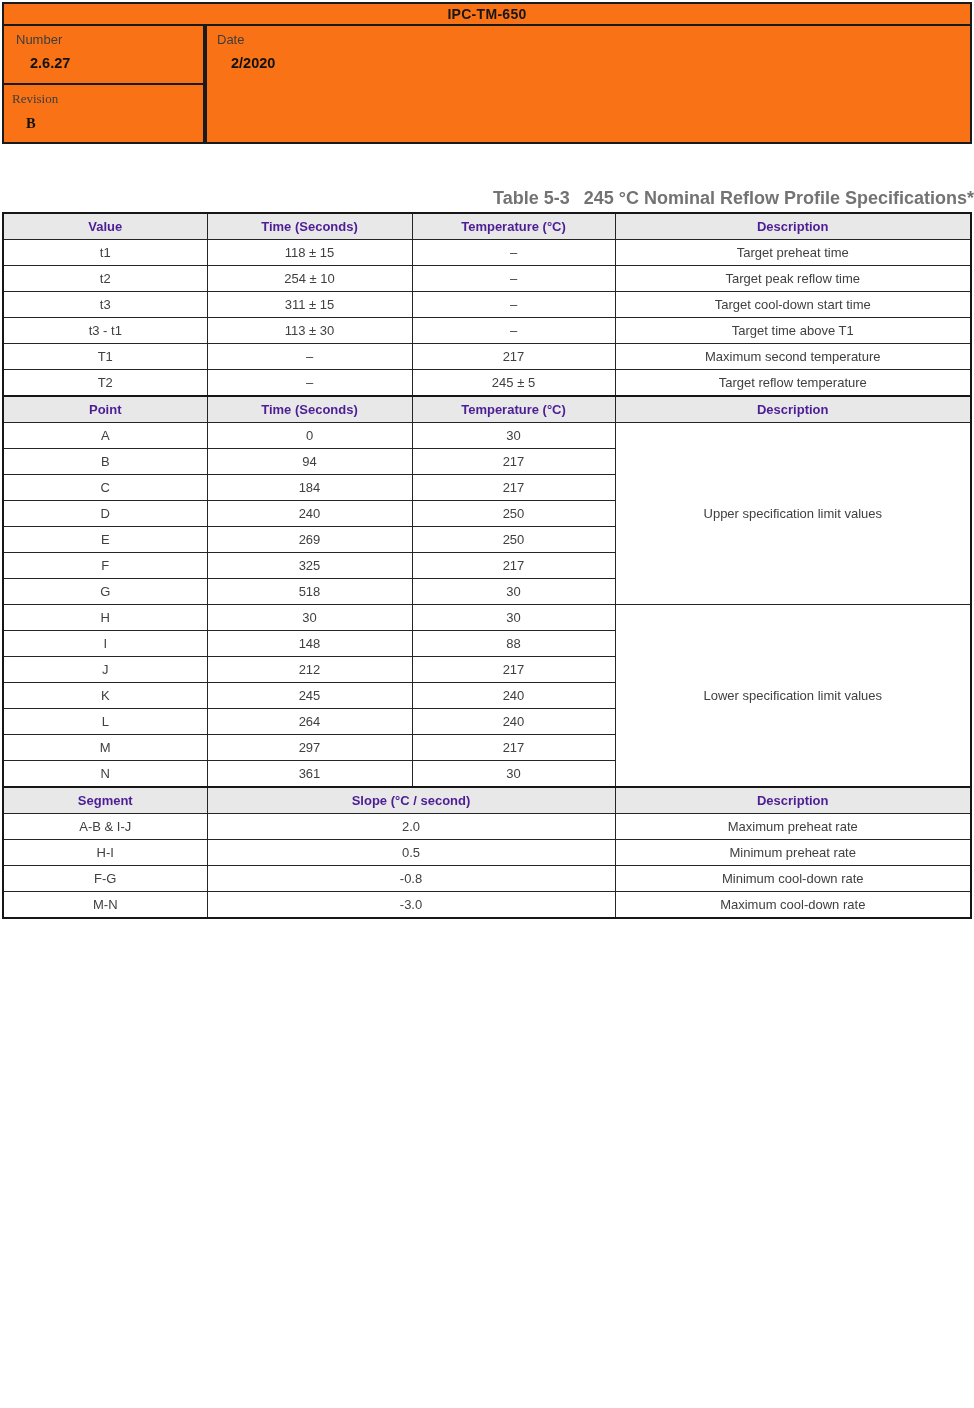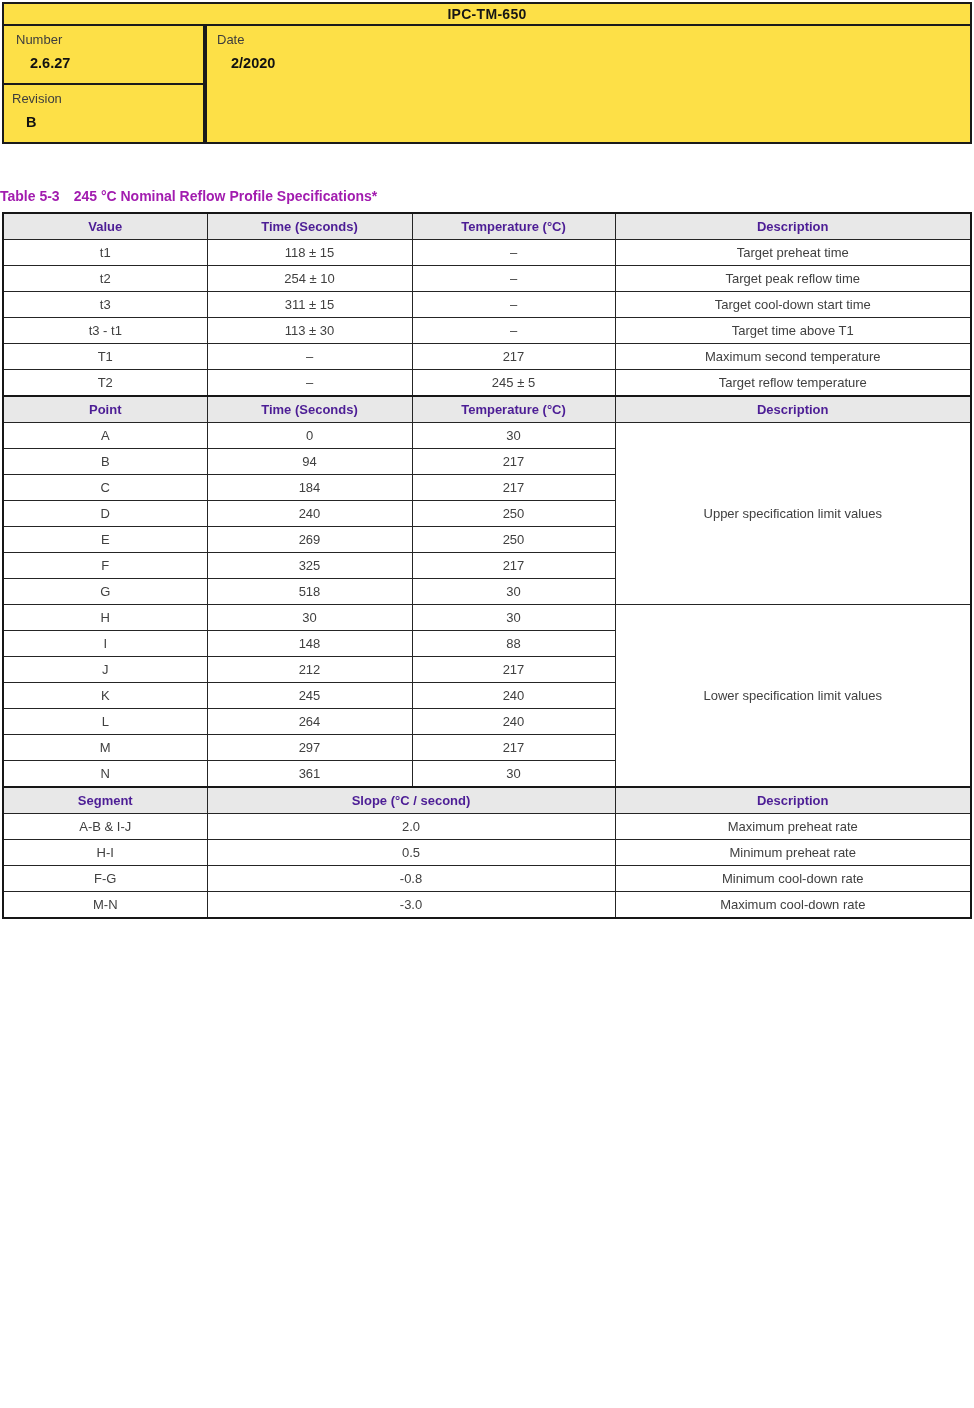--- a/index.html
+++ b/index.html
@@ -15,21 +15,21 @@
     color: #1a1a1a;
   }
 
   
   .doc-header {
     position: absolute;
     top: 2px;
     left: 2px;
     width: 966px;
     border: 2px solid #1a1a1a;
-    background: #fde047;
+    background: #f97316;
   }
   .doc-header-title {
     height: 20px;
     line-height: 20px;
     text-align: center;
     font-size: 14px;
     font-weight: 700;
     letter-spacing: 0.3px;
     border-bottom: 2px solid #1a1a1a;
     color: #161616;
@@ -47,20 +47,21 @@
   }
   .dh-number {
     height: 59px;
     border-bottom: 2px solid #1a1a1a;
     padding: 6px 12px;
     box-sizing: border-box;
   }
   .dh-revision {
     flex: 1;
     padding: 6px 8px;
+    font-family: Liberation Serif, serif;
   }
   .dh-col-mid {
     flex: 1;
     padding: 6px 10px;
   }
   .dh-col-right {
     width: 216px;
     border-left: 2px solid #1a1a1a;
     padding: 6px 10px;
     box-sizing: border-box;
@@ -76,24 +77,24 @@
     color: #111;
     margin: 8px 0 0 14px;
   }
 
   
   .table-title {
     position: absolute;
     top: 188px;
     left: 0;
     width: 974px;
-    text-align: left;
-    font-size: 14px;
+    text-align: right;
+    font-size: 18px;
     font-weight: 700;
-    color: #a21caf;
+    color: #737373;
   }
   .title-text { margin-left: 14px; }
 
   
   .spec-table {
     position: absolute;
     top: 212px;
     left: 2px;
     width: 970px;
     border-collapse: collapse;

